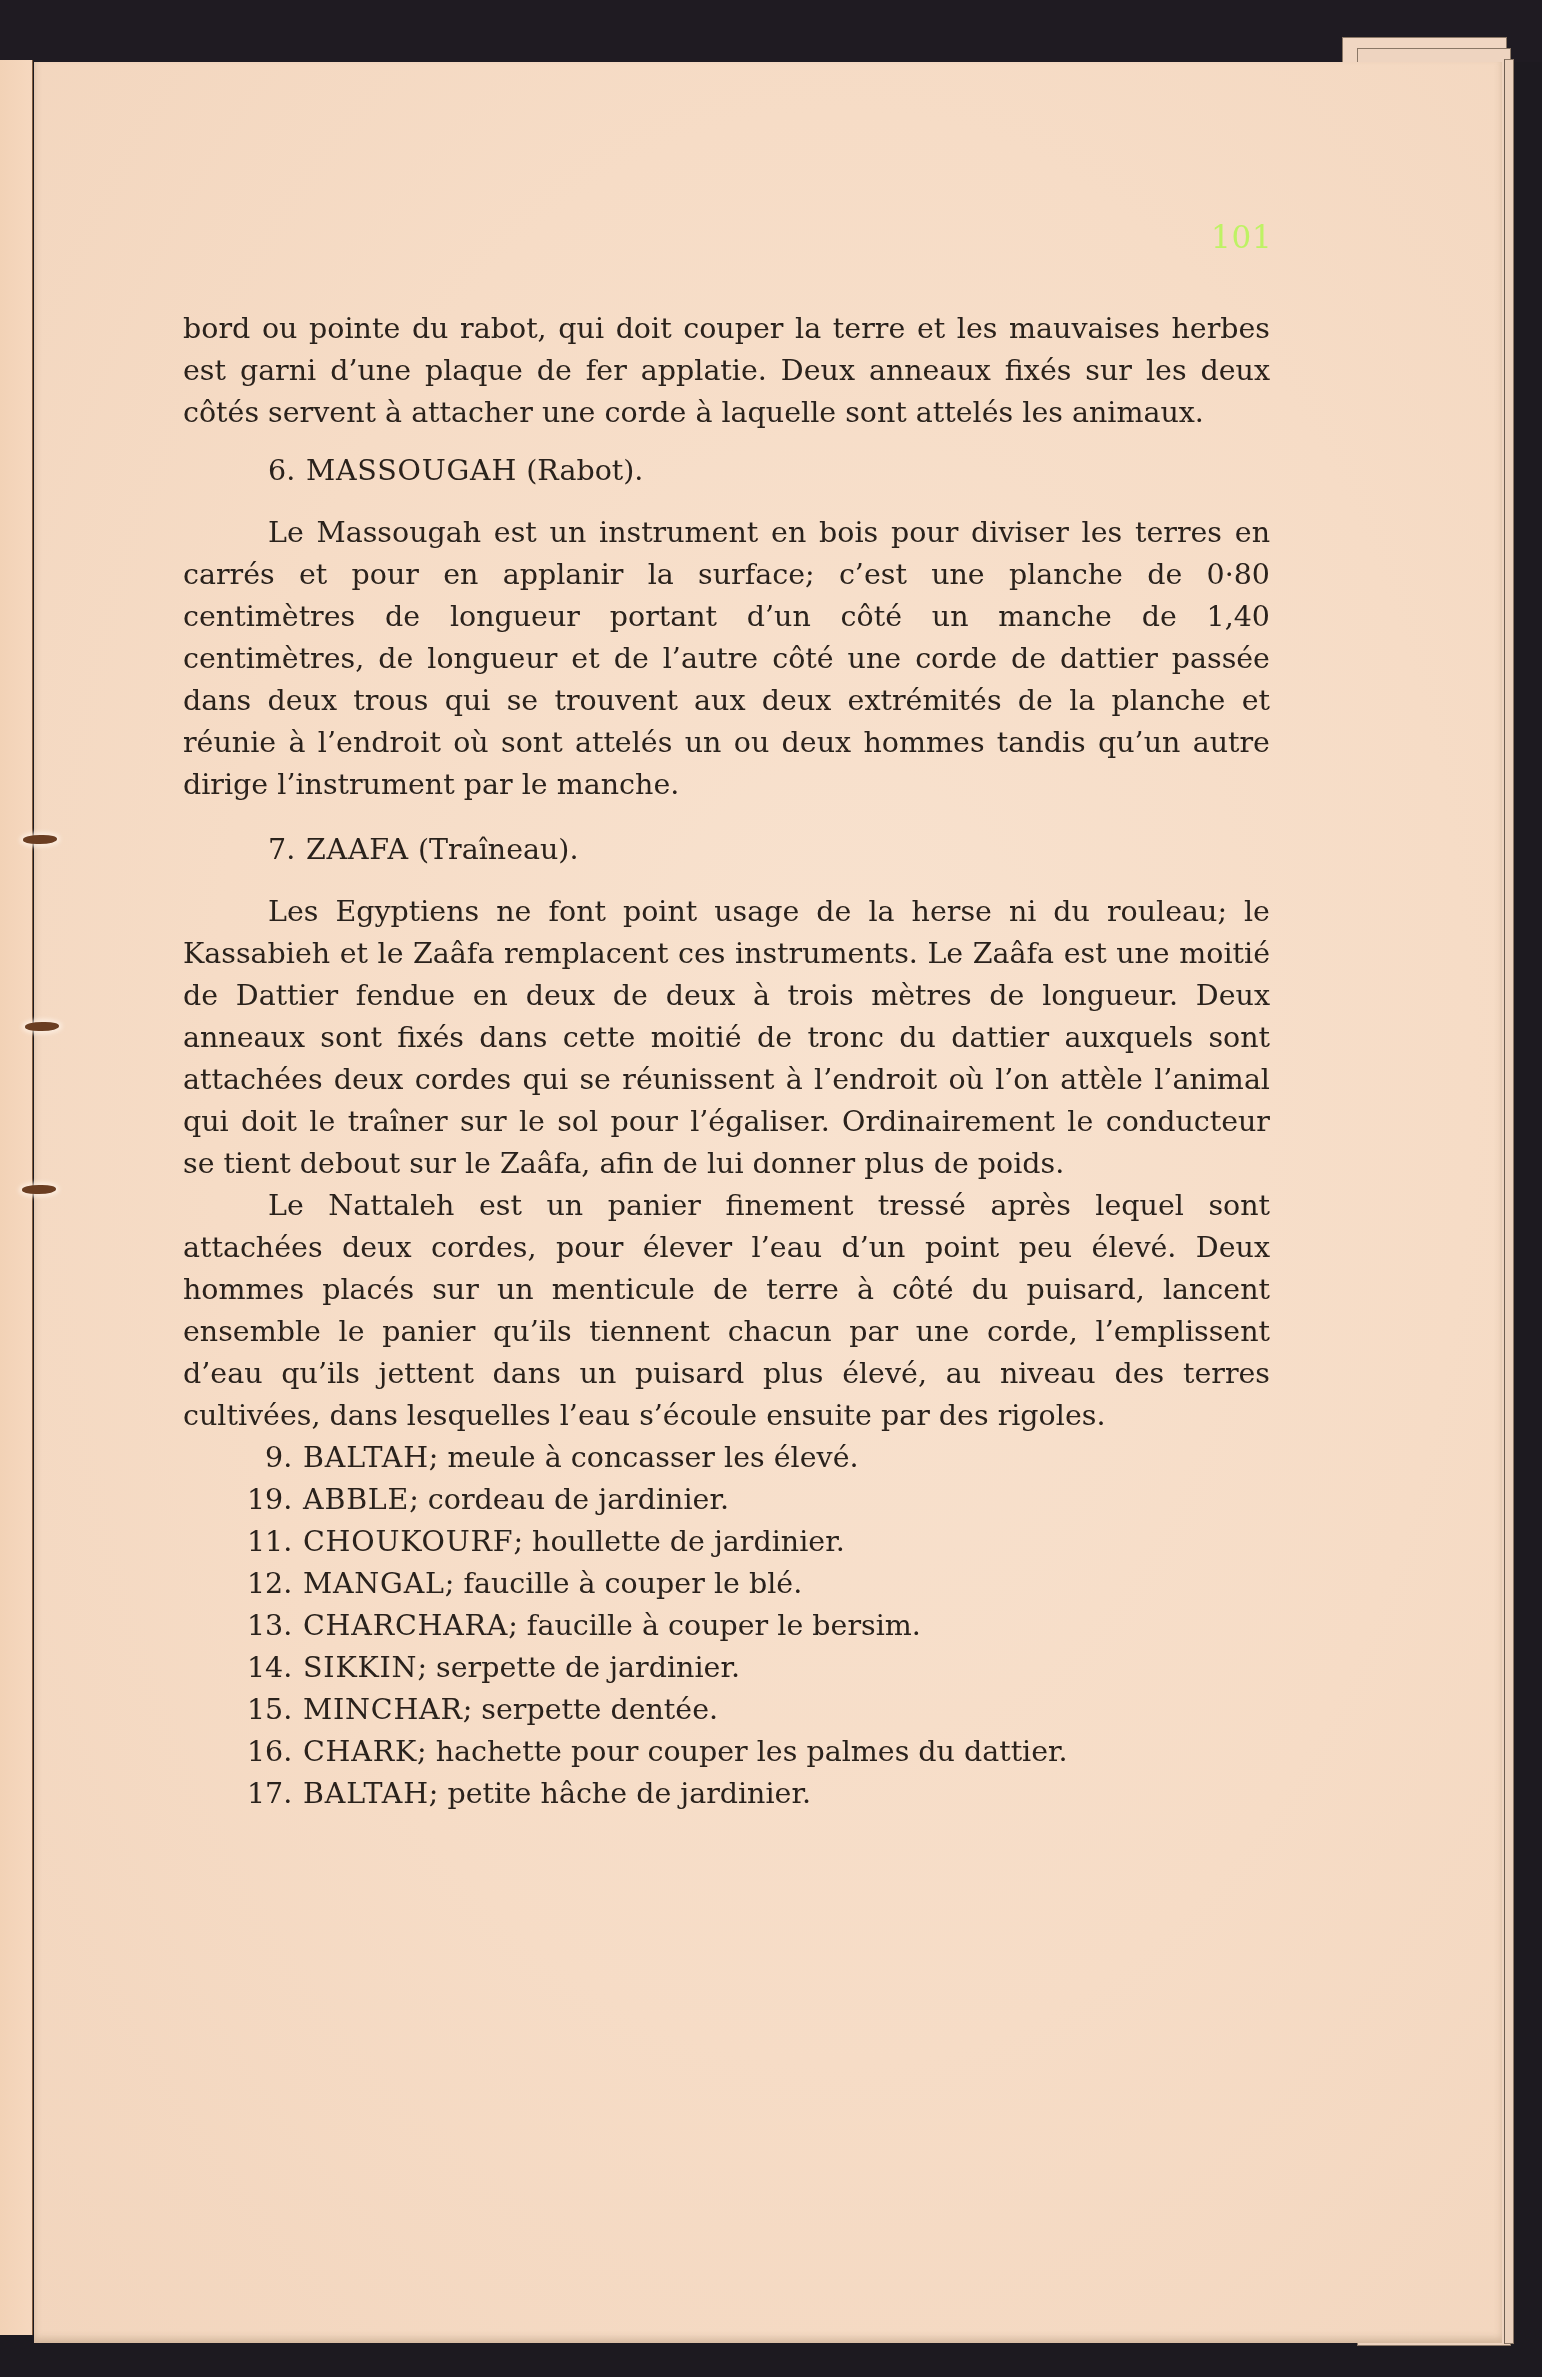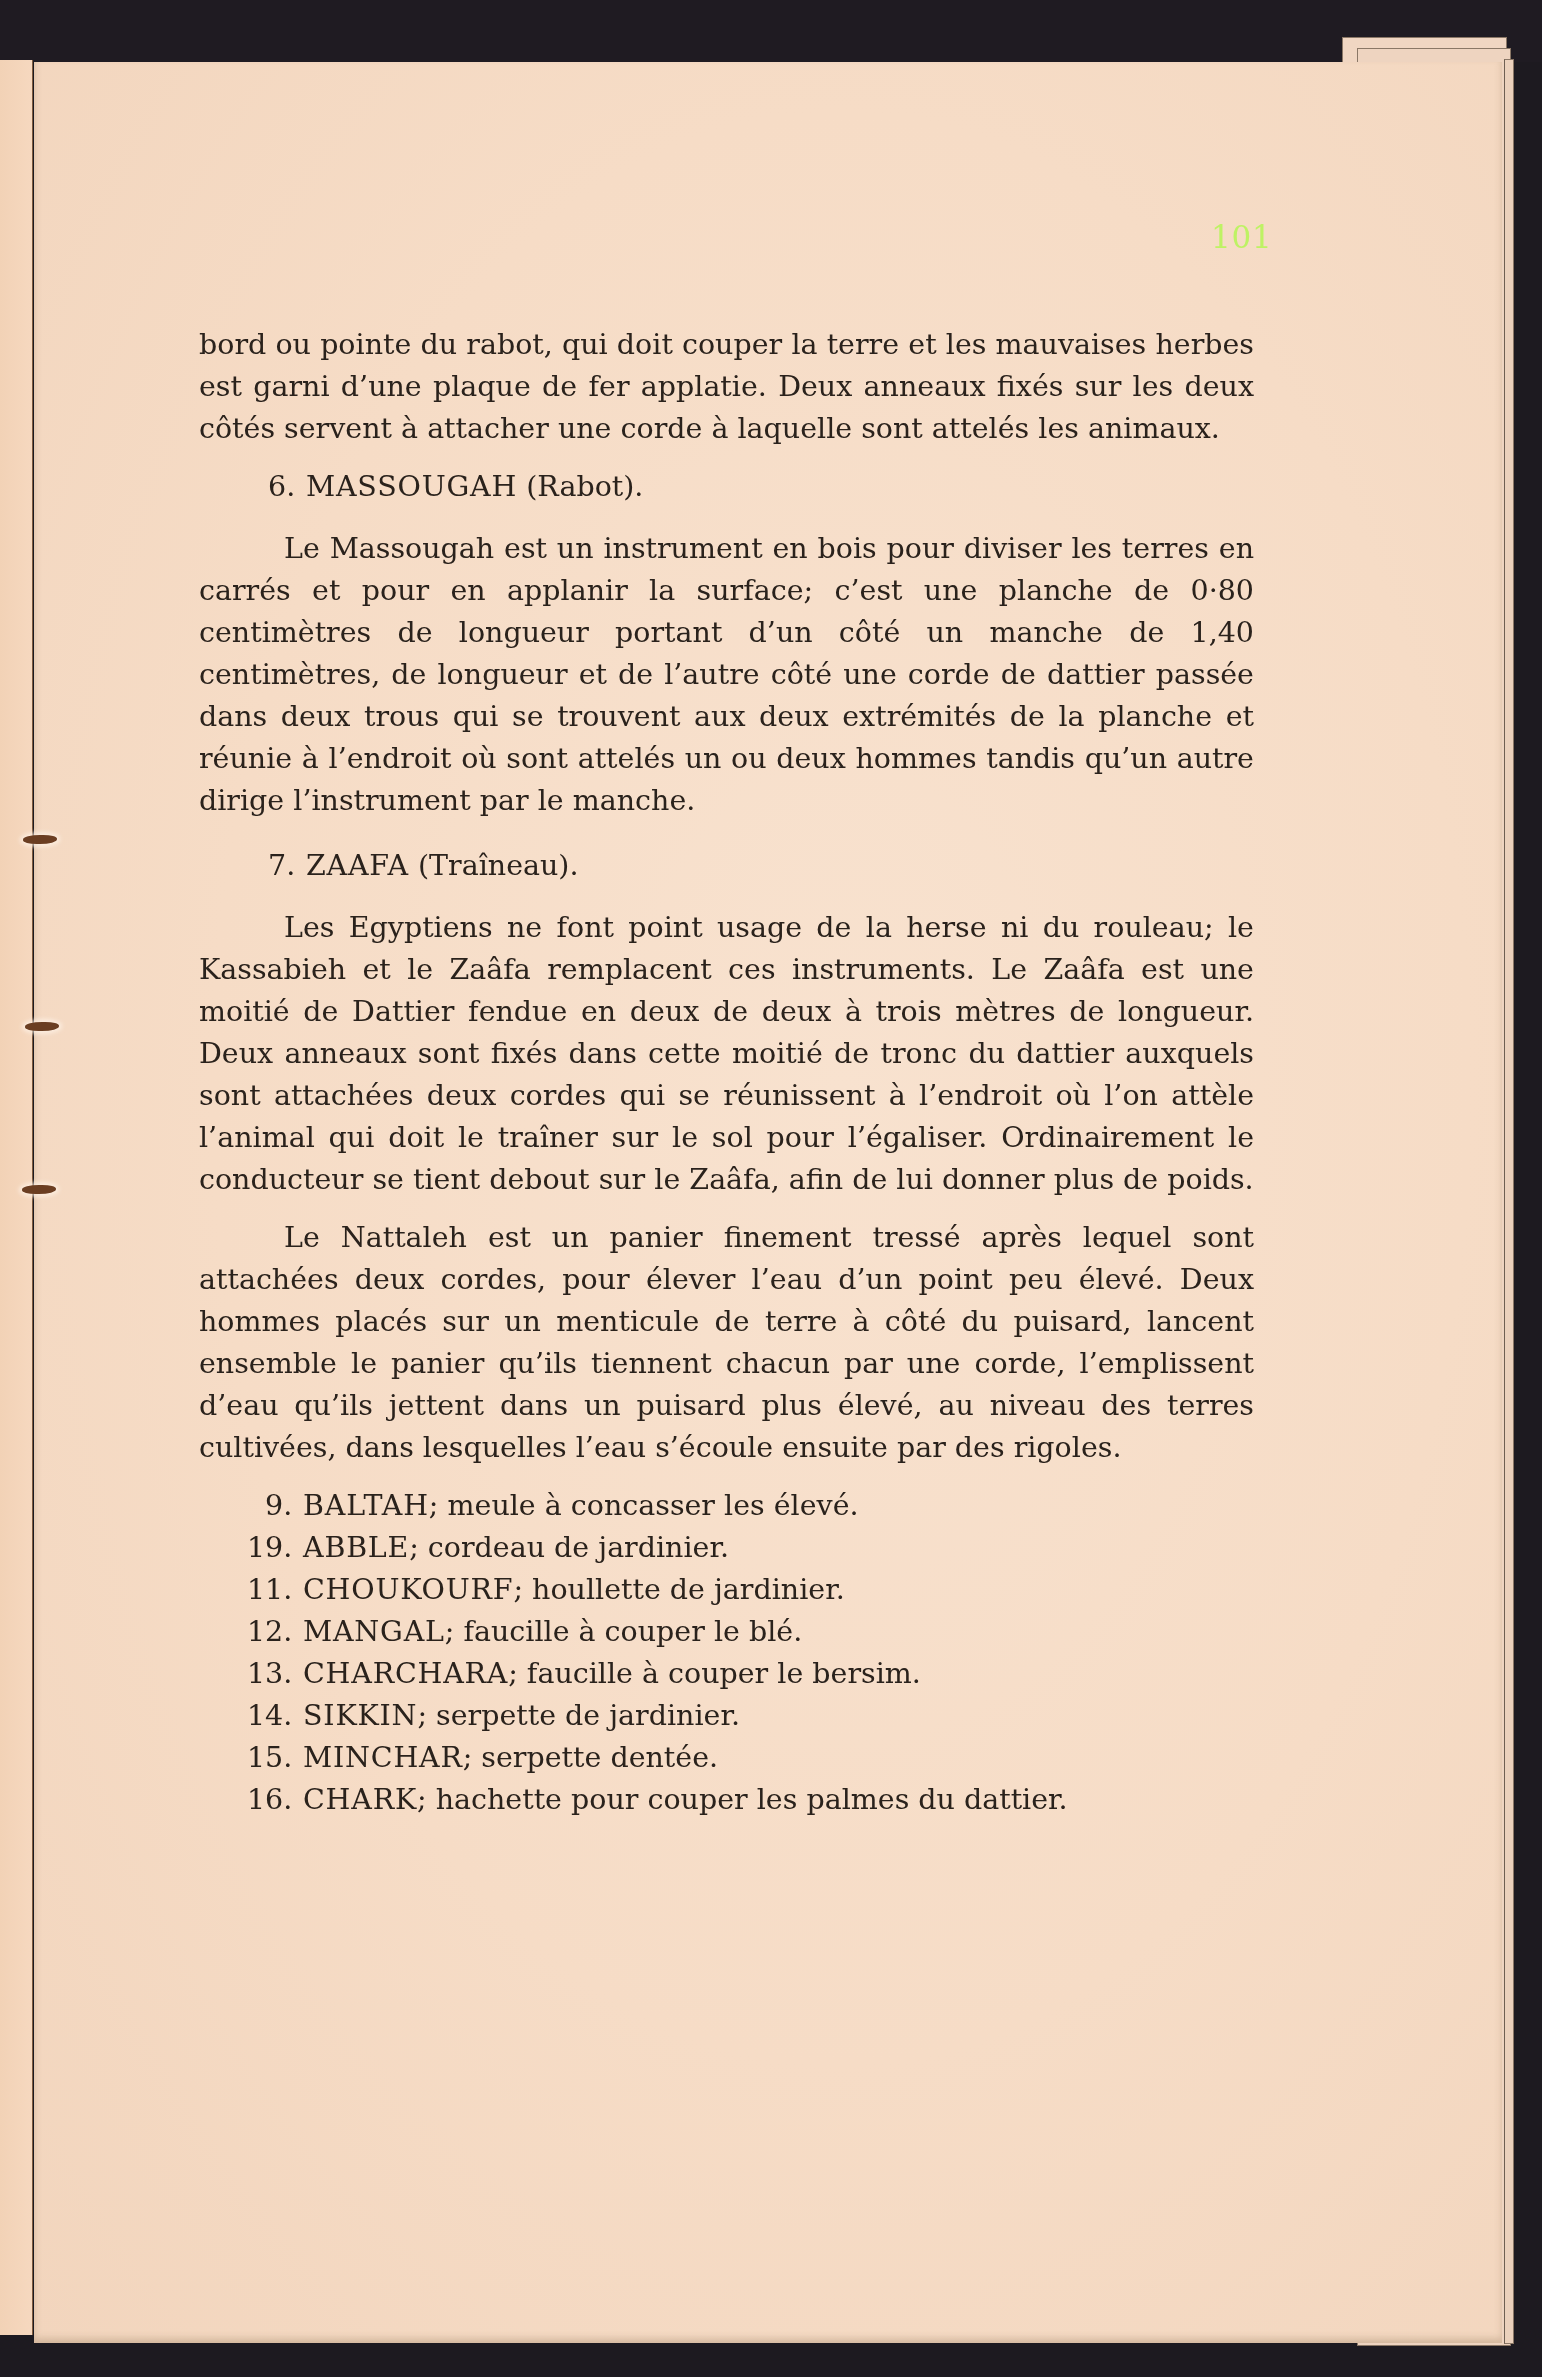--- a/index.html
+++ b/index.html
@@ -56,21 +56,21 @@
     }
     .text-block {
       position: absolute;
       left: 183px; top: 308px;
       width: 1087px;
       color: #2a221c;
       font-size: 28.5px;
       line-height: 42px;
     }
     .para {
-      margin: 16px;
+      margin: 0;
       text-align: justify;
       text-align-last: left;
       hyphens: none;
     }
     .indent { text-indent: 85px; }
     .heading {
       margin: 23px 0 20px 0;
       padding-left: 85px;
     }
     .heading .num { margin-right: 10.8px; }
@@ -146,15 +146,19 @@
       <span><span class="term">SIKKIN</span><span>; serpette de jardinier.</span></span>
     </li>
     <li class="list-item">
       <span class="num">15.</span>
       <span><span class="term">MINCHAR</span><span>; serpette dentée.</span></span>
     </li>
     <li class="list-item">
       <span class="num">16.</span>
       <span><span class="term">CHARK</span><span>; hachette pour couper les palmes du dattier.</span></span>
     </li>
+    <li class="list-item">
+      <span class="num">17.</span>
+      <span><span class="term">BALTAH</span><span>; petite hâche de jardinier.</span></span>
+    </li>
   </ul>
 </div>
 
 
 </body></html>

